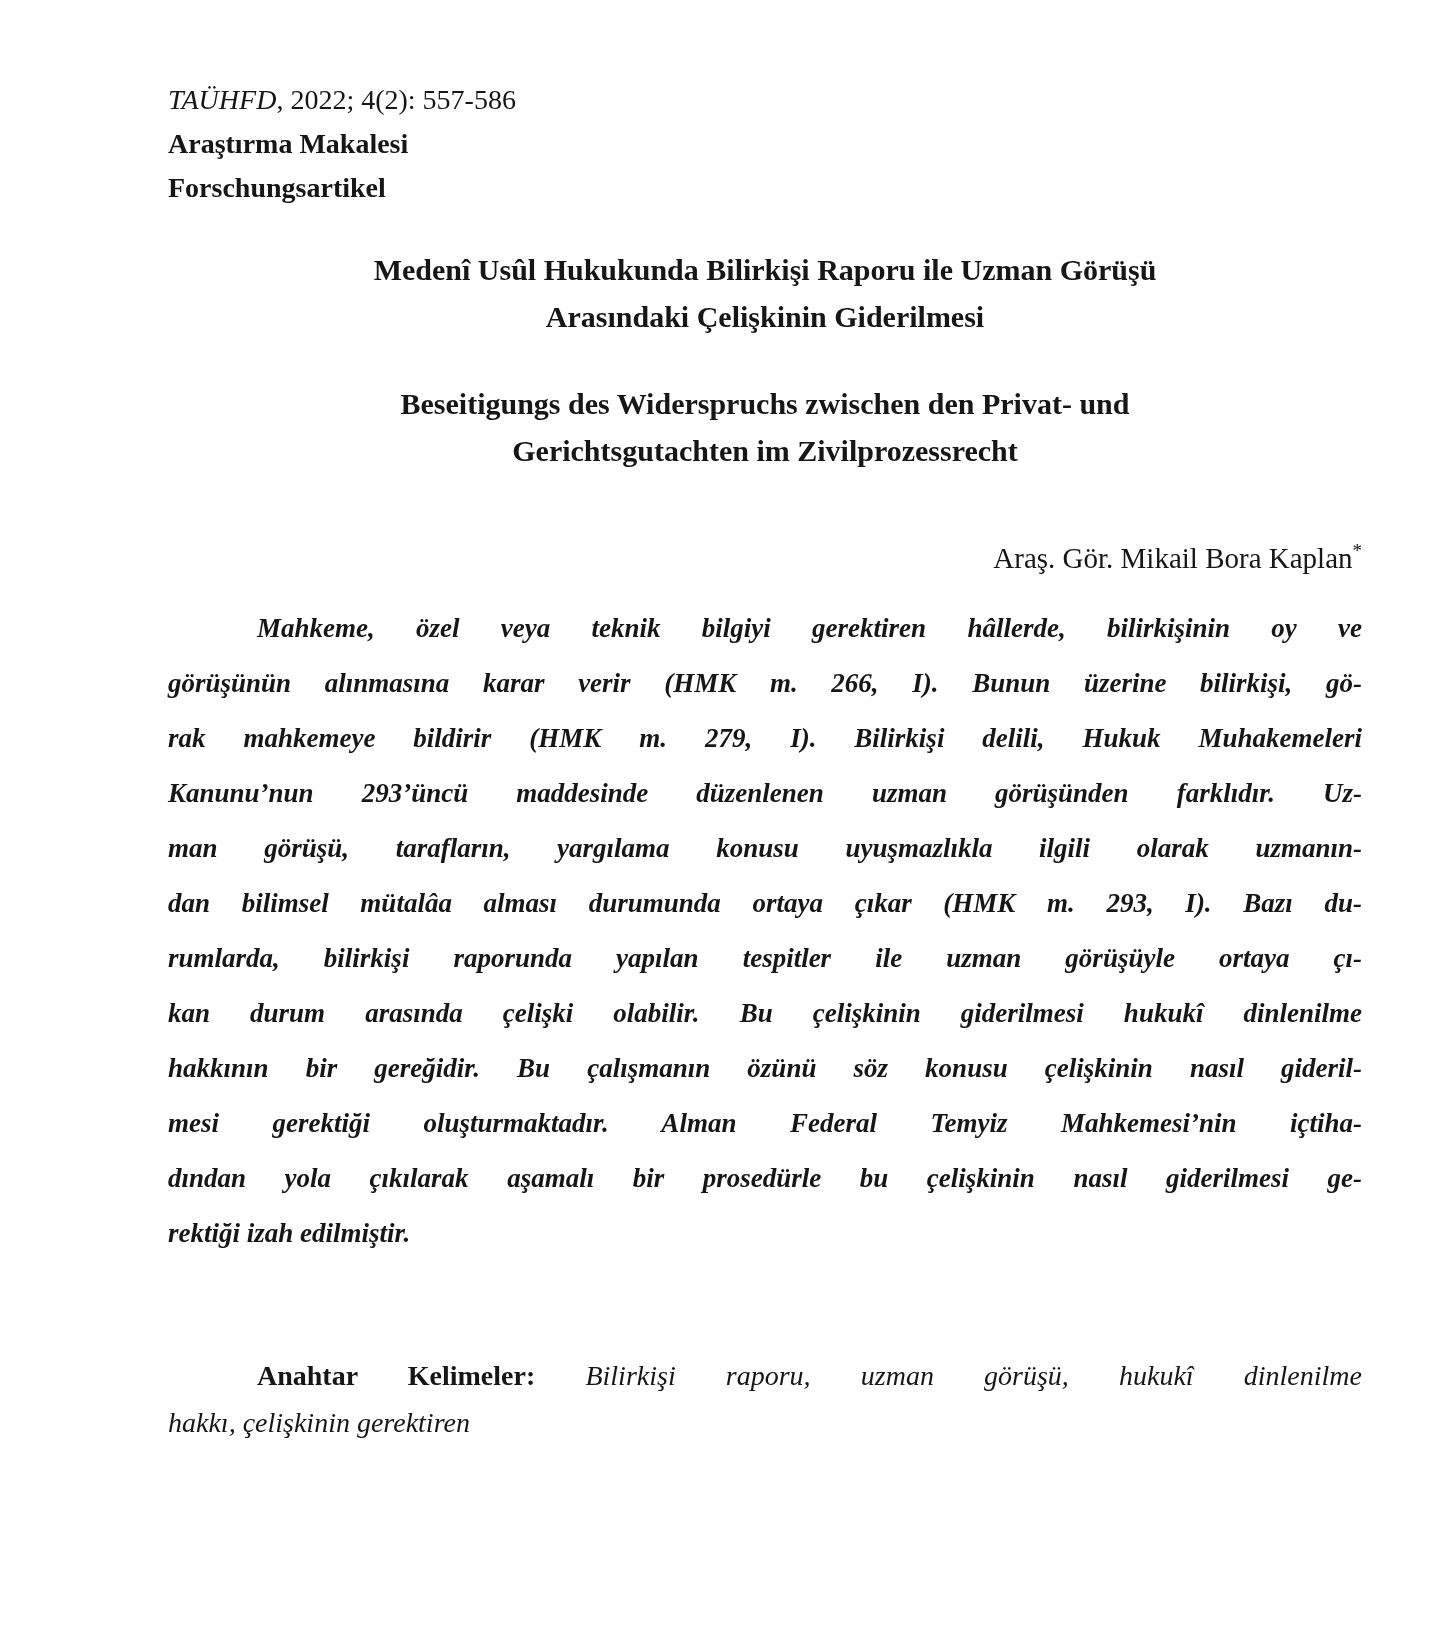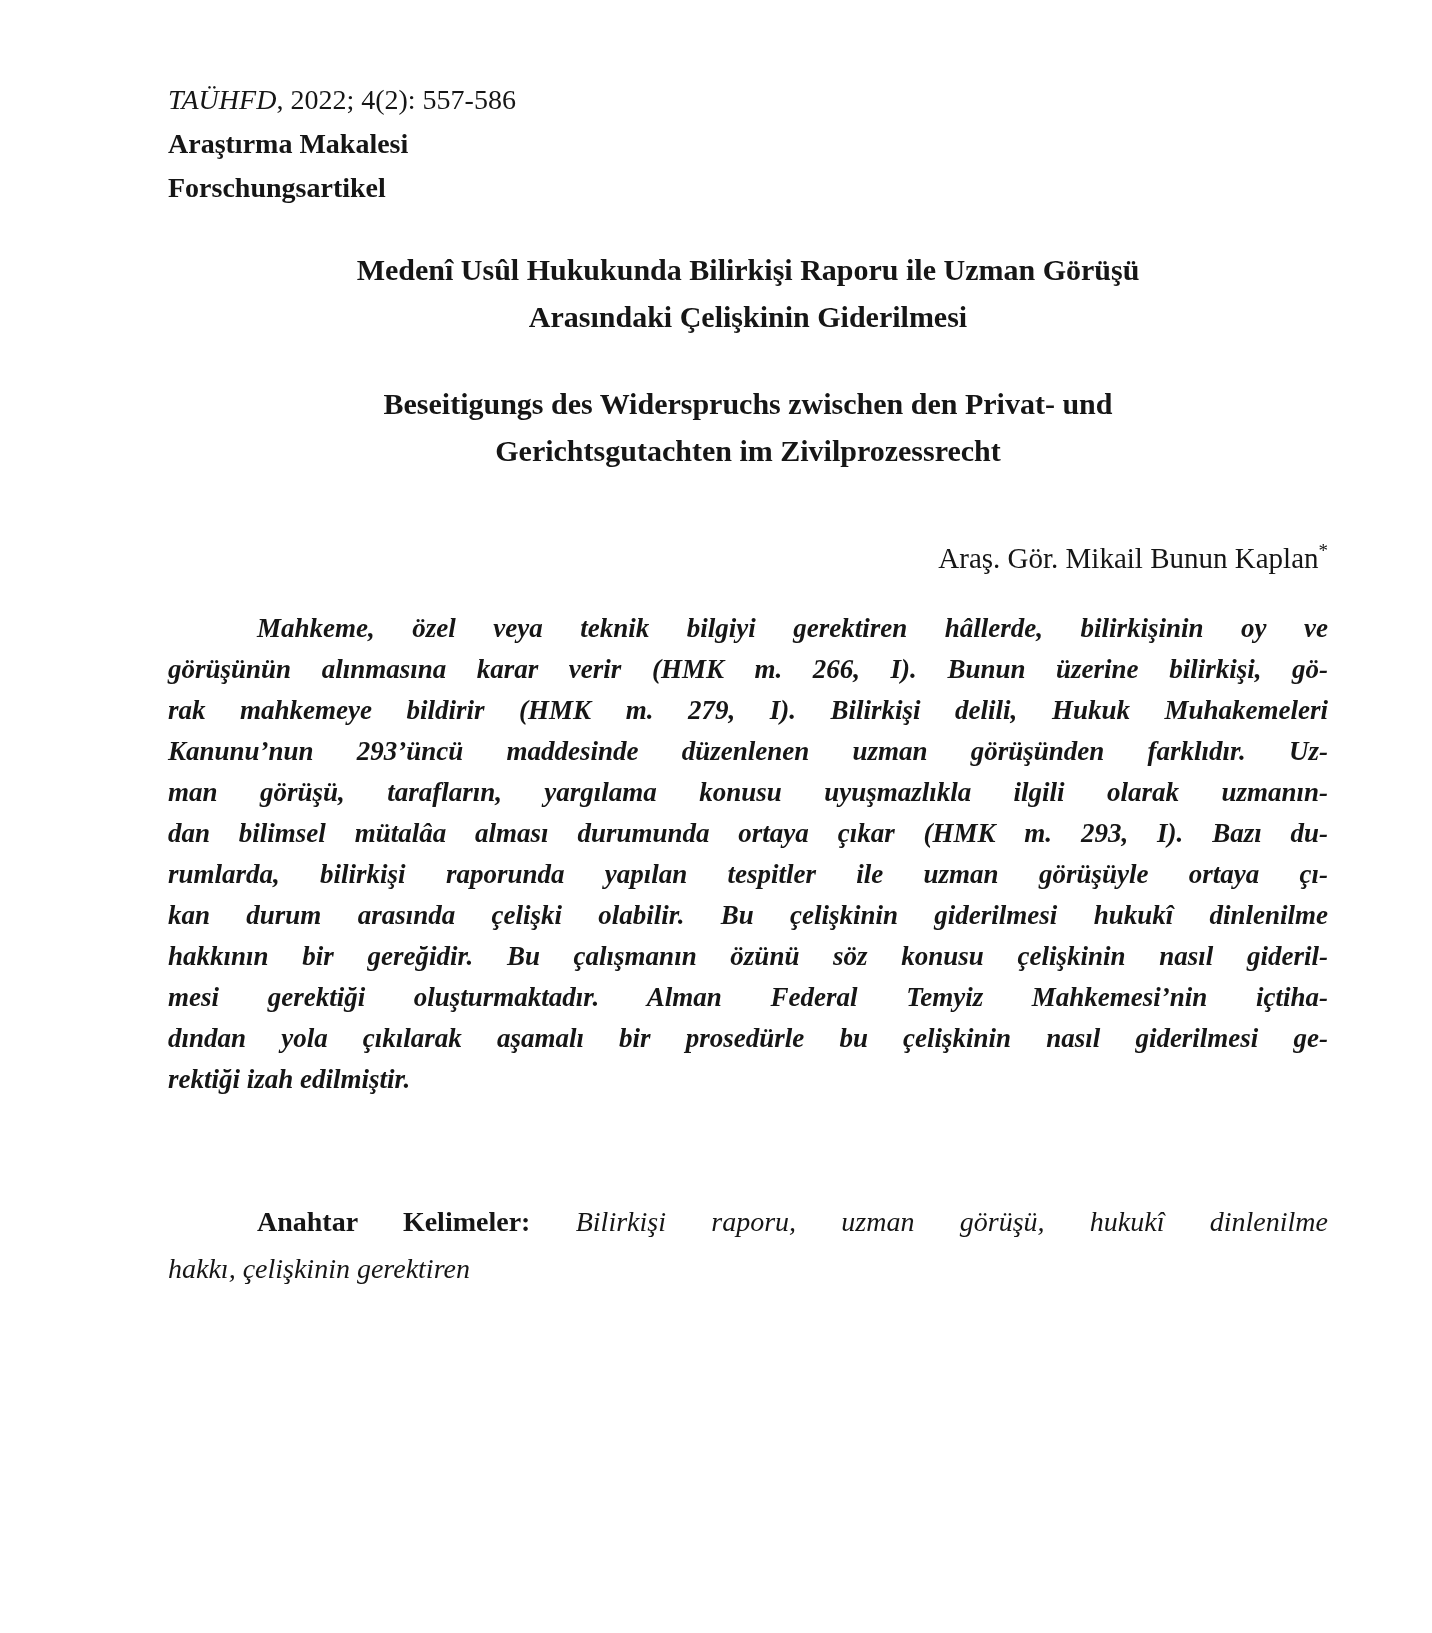--- a/index.html
+++ b/index.html
@@ -8,21 +8,21 @@
     background: #ffffff;
   }
   .page {
     position: relative;
     width: 1432px;
     height: 1633px;
     box-sizing: border-box;
     background: #ffffff;
     color: #161616;
     font-family: "Liberation Serif", serif;
-    padding: 78px 104px 0 168px;
+    padding: 78px 70px 0 168px;
     overflow: hidden;
   }
   
   .masthead {
     display: flex;
     justify-content: space-between;
     align-items: flex-start;
     font-size: 28px;
     line-height: 44px;
   }
@@ -67,20 +67,21 @@
   .abstract {
     margin-top: 30px;
     font-size: 27px;
     line-height: 41px;
     font-weight: bold;
     font-style: italic;
   }
   .aline {
     text-align: justify;
     white-space: normal;
+    margin-top: 14px;
   }
   .aline.just { text-align-last: justify; }
   .aline.indent { text-indent: 89px; }
   
   .keywords {
     margin-top: 98px;
     font-size: 28px;
     line-height: 47px;
   }
   .kline { text-align: justify; }
@@ -108,21 +109,21 @@
     <div>Medenî Usûl Hukukunda Bilirkişi Raporu ile Uzman Görüşü</div>
     <div>Arasındaki Çelişkinin Giderilmesi</div>
   </h1>
 
   <h2 class="title-de" style="margin-bottom:0;">
     <div>Beseitigungs des Widerspruchs zwischen den Privat- und</div>
     <div>Gerichtsgutachten im Zivilprozessrecht</div>
   </h2>
 
   <div class="author-line">
-    <span>Araş. Gör. Mikail Bunun Kaplan</span><sup>*</sup>
+    <span>Araş. Gör. Mikail Bora Kaplan</span><sup>*</sup>
   </div>
 
 
   <div class="abstract">
     <div class="aline just indent">Mahkeme, özel veya teknik bilgiyi gerektiren hâllerde, bilirkişinin oy ve</div>
     <div class="aline just">görüşünün alınmasına karar verir (HMK m. 266, I). Bunun üzerine bilirkişi, gö-</div>
     <div class="aline just">rak mahkemeye bildirir (HMK m. 279, I). Bilirkişi delili, Hukuk Muhakemeleri</div>
     <div class="aline just">Kanunu’nun 293’üncü maddesinde düzenlenen uzman görüşünden farklıdır. Uz-</div>
     <div class="aline just">man görüşü, tarafların, yargılama konusu uyuşmazlıkla ilgili olarak uzmanın-</div>
     <div class="aline just">dan bilimsel mütalâa alması durumunda ortaya çıkar (HMK m. 293, I). Bazı du-</div>

